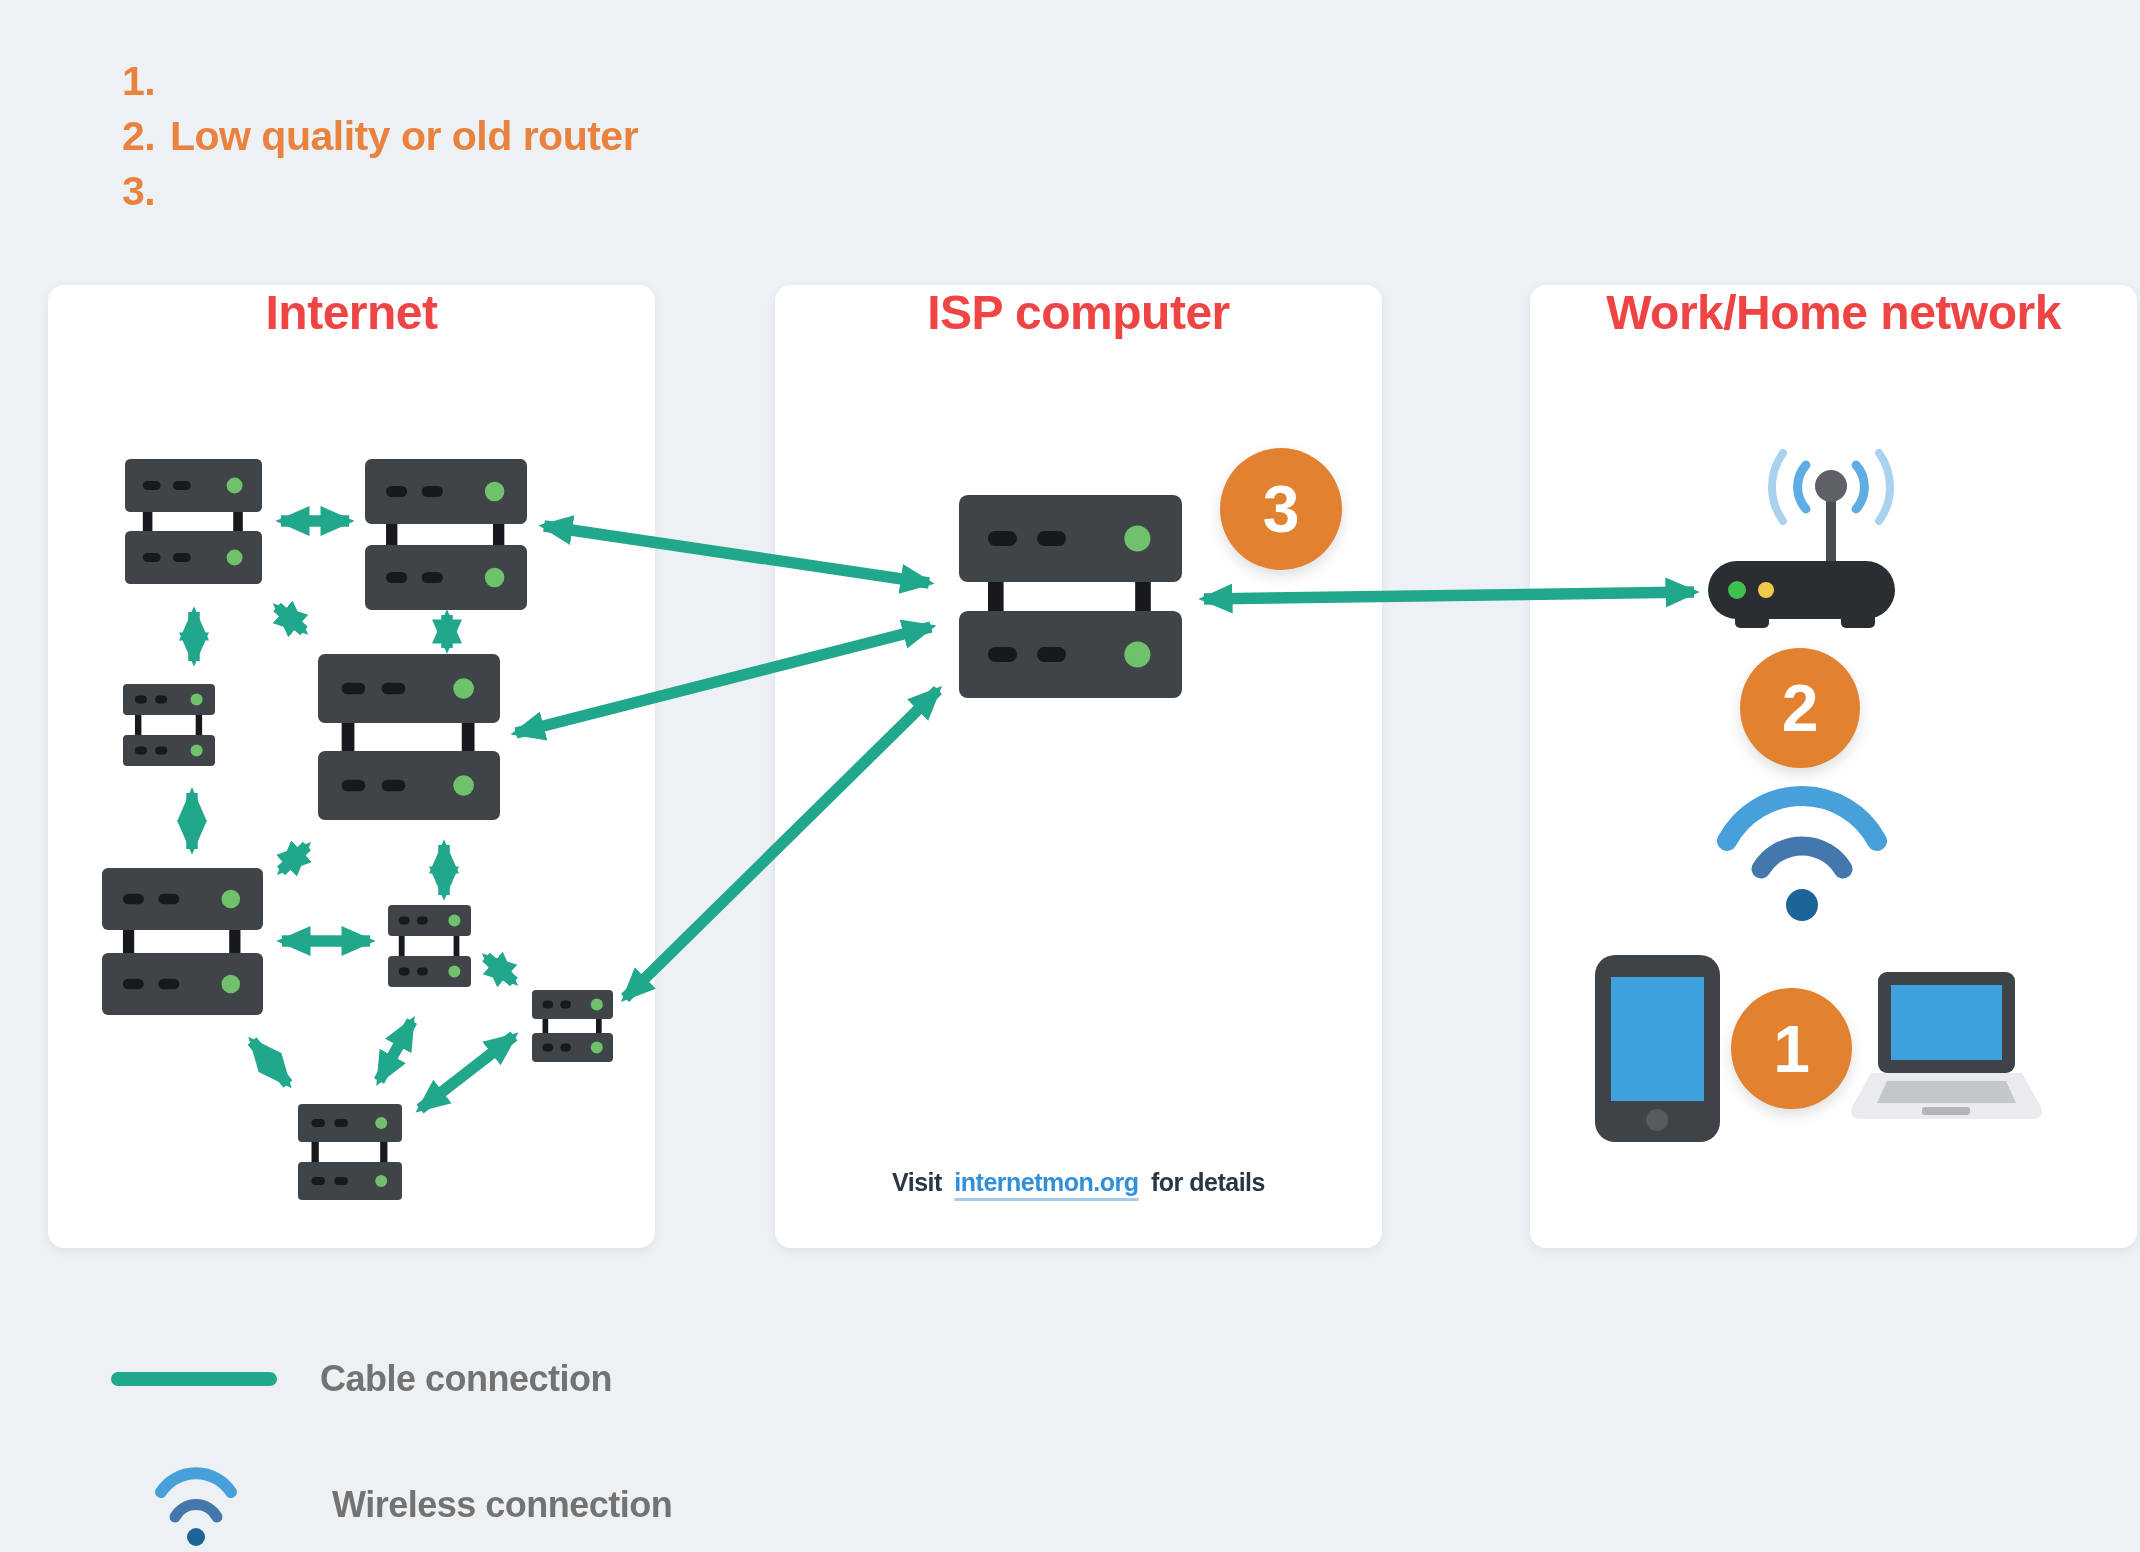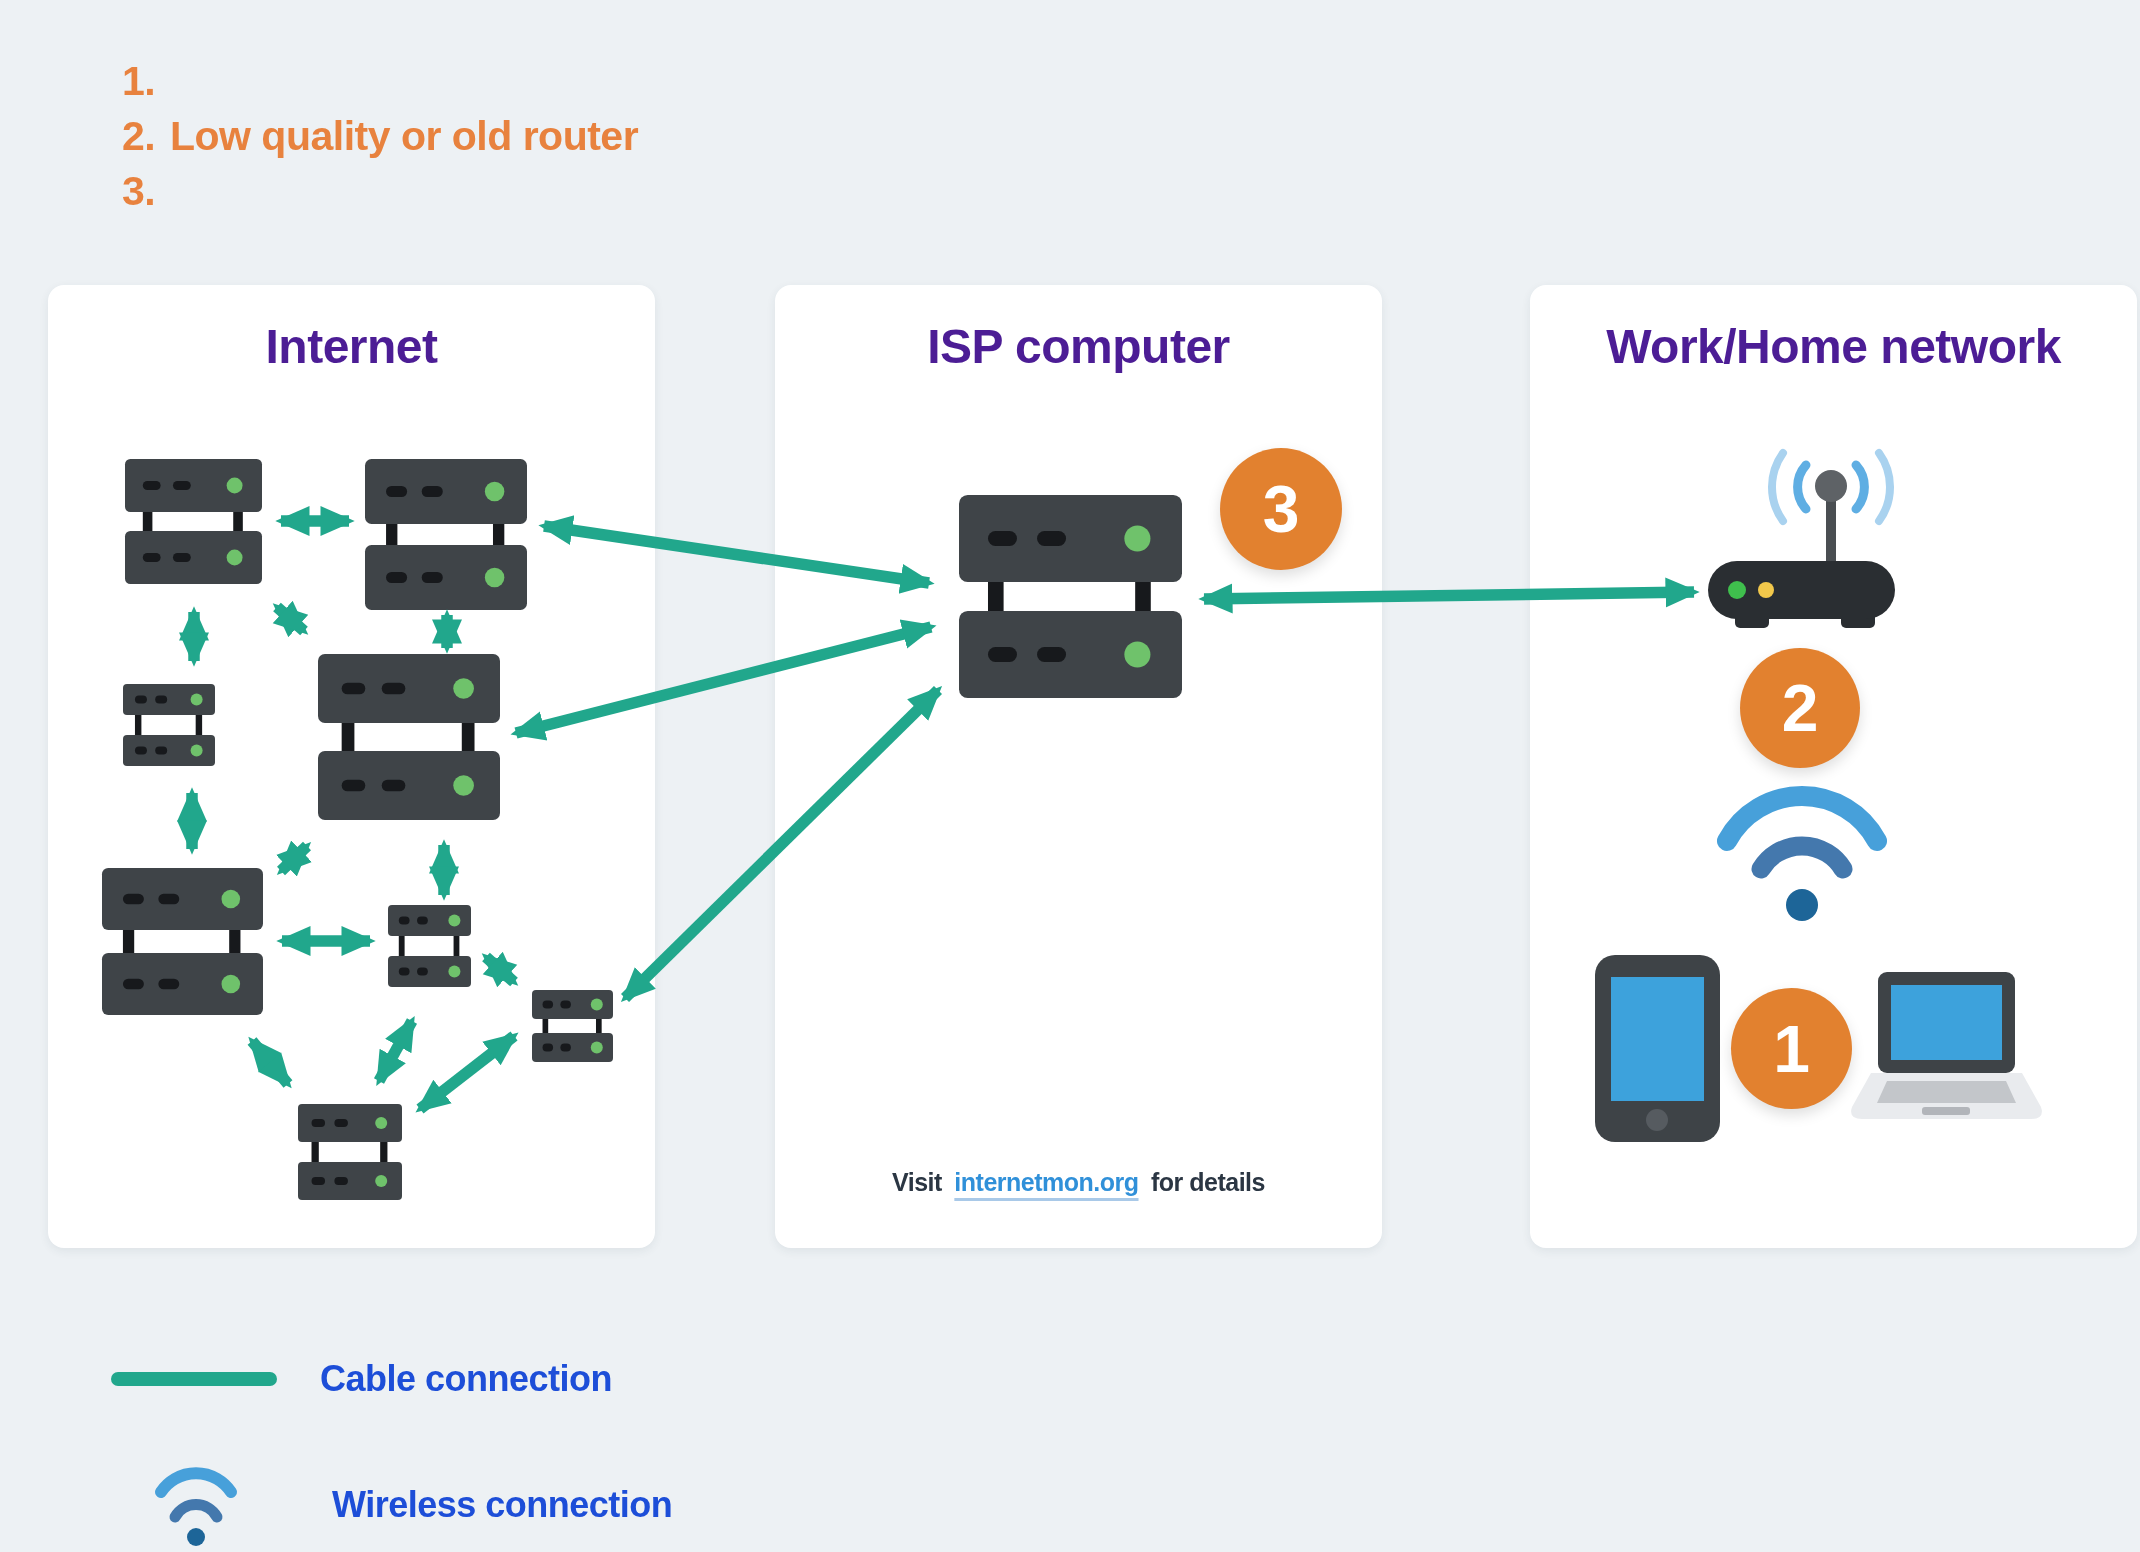--- a/index.html
+++ b/index.html
@@ -12,39 +12,39 @@
   .issues{position:absolute;left:122px;top:54px;}
   .issue-row{display:flex;height:55px;align-items:center;
     font-weight:700;font-size:41px;letter-spacing:-0.5px;color:#E8823E;}
   .issue-num{width:48px;flex:0 0 48px;}
   
   .panel{position:absolute;top:285px;width:607px;height:963px;background:#FFFFFF;
     border-radius:16px;box-shadow:0 3px 10px rgba(40,60,80,0.08);}
   #panel-internet{left:48px;}
   #panel-isp{left:775px;}
   #panel-home{left:1498px;margin-left:32px;}
-  .panel h2{margin:0;padding-top:34px;text-align:center;
-    font-size:48px;font-weight:700;letter-spacing:-0.5px;color:#4c1d95;}
+  .panel h2{margin:0;text-align:center;
+    font-size:48px;font-weight:700;letter-spacing:-0.5px;color:#ef4444;}
   
   #diagram-layer{position:absolute;left:0;top:0;width:2140px;height:1552px;pointer-events:none;}
   
   .badge{position:absolute;border-radius:50%;background:#E2812F;color:#FFFFFF;
     display:flex;align-items:center;justify-content:center;
     font-size:66px;font-weight:700;box-shadow:0 6px 14px rgba(0,0,0,0.13);}
   #badge-3{left:1220px;top:448px;width:122px;height:122px;}
   #badge-2{left:1740px;top:648px;width:120px;height:120px;}
   #badge-1{left:1731px;top:988px;width:121px;height:121px;}
   
   .footnote{position:absolute;left:775px;top:1168px;width:607px;text-align:center;
     font-size:25px;font-weight:700;letter-spacing:-0.5px;color:#2B3643;}
   .footnote a{color:#3090D9;text-decoration:underline;text-underline-offset:7px;
     text-decoration-thickness:3px;text-decoration-color:#A9C9E8;margin:0 6px;}
   
   .legend-label{position:absolute;left:320px;font-size:36px;font-weight:700;
-    letter-spacing:-0.5px;color:#1d4ed8;}
+    letter-spacing:-0.5px;color:#737373;}
   #legend-cable-label{top:1358px;}
   #legend-wireless-label{top:1484px;margin-left:12px;}
 </style>
 </head>
 <body>
 
 <div class="issues">
   <div class="issue-row">
     <span class="issue-num">1.</span>
   </div>

